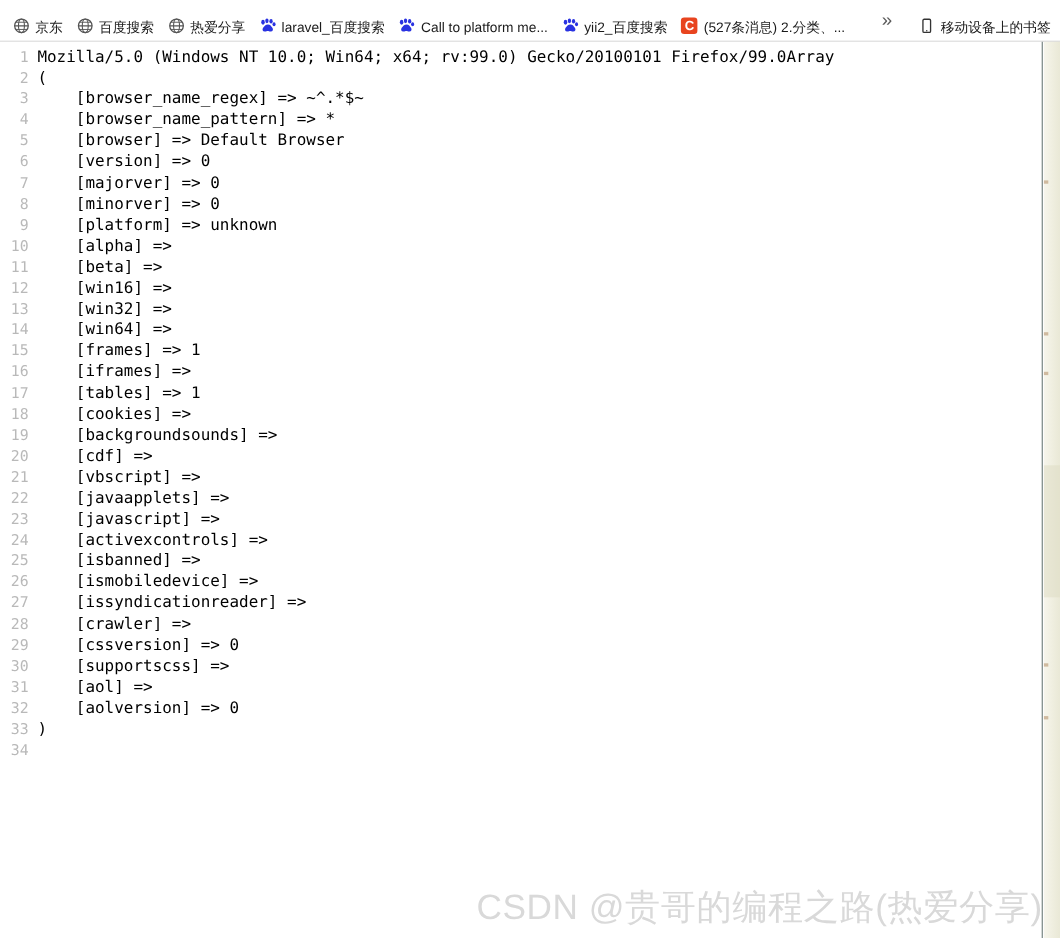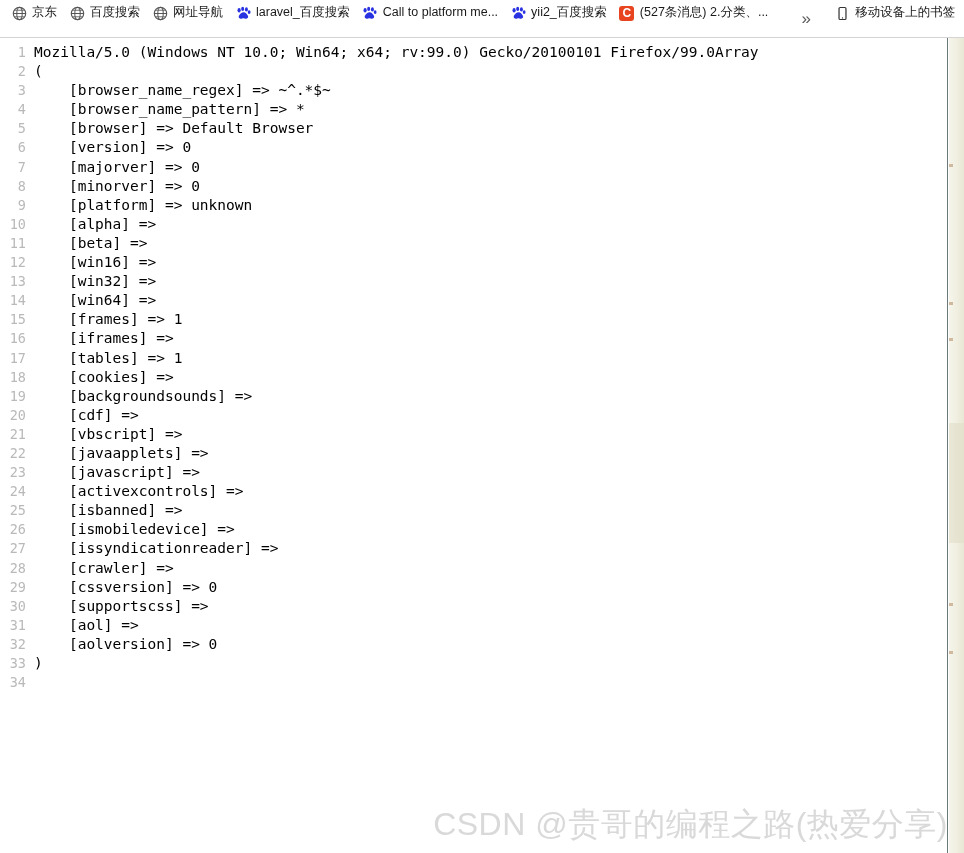--- a/index.html
+++ b/index.html
@@ -34,21 +34,21 @@
     box-sizing: border-box;
     display: flex;
     align-items: center;
     padding-left: 5px;
     white-space: nowrap;
     overflow: hidden;
   }
 
   .bm {
     display: inline-flex;
-    align-items: flex-start;
+    align-items: flex-end;
     height: 26px;
     padding: 0 6px;
     border-radius: 3px;
     cursor: default;
     flex: 0 0 auto;
   }
 
   .bm-label {
     font-size: 12.5px;
     color: #1a1a1a;
@@ -225,21 +225,21 @@
         </div><div class="bm">
           <span class="bm-ico ico-globe">
             <svg viewBox="0 0 16 16" xmlns="http://www.w3.org/2000/svg">
               <circle cx="8" cy="8" r="6.6" fill="none" stroke="#555" stroke-width="1.25"></circle>
               <ellipse cx="8" cy="8" rx="2.9" ry="6.6" fill="none" stroke="#555" stroke-width="1.1"></ellipse>
               <line x1="1.4" y1="8" x2="14.6" y2="8" stroke="#555" stroke-width="1.1"></line>
               <line x1="2.6" y1="4.5" x2="13.4" y2="4.5" stroke="#555" stroke-width="0.9"></line>
               <line x1="2.6" y1="11.5" x2="13.4" y2="11.5" stroke="#555" stroke-width="0.9"></line>
             </svg>
           </span>
-          <span class="bm-label">网址导航</span>
+          <span class="bm-label">热爱分享</span>
         </div><div class="bm">
           <span class="bm-ico ico-paw">
             <svg viewBox="0 0 16 16" xmlns="http://www.w3.org/2000/svg">
               <ellipse cx="3.3" cy="4.6" rx="1.7" ry="2.4" fill="#2932e1"></ellipse>
               <ellipse cx="7.1" cy="3.1" rx="1.6" ry="2.3" fill="#2932e1"></ellipse>
               <ellipse cx="11.1" cy="3.6" rx="1.6" ry="2.2" fill="#2932e1"></ellipse>
               <ellipse cx="14.0" cy="6.4" rx="1.5" ry="2.0" fill="#2932e1"></ellipse>
               <path d="M8.1 6.6c2.3 0 3.2 1.8 4.3 3.2 1.1 1.4 0.6 3.6-1.7 3.7-1.4 0.05-1.8-0.5-2.8-0.5-1 0-1.5 0.55-2.9 0.5-2.2-0.1-2.7-2.3-1.6-3.7 1.1-1.4 2.4-3.2 4.7-3.2z" fill="#2932e1"></path>
             </svg>
           </span>

